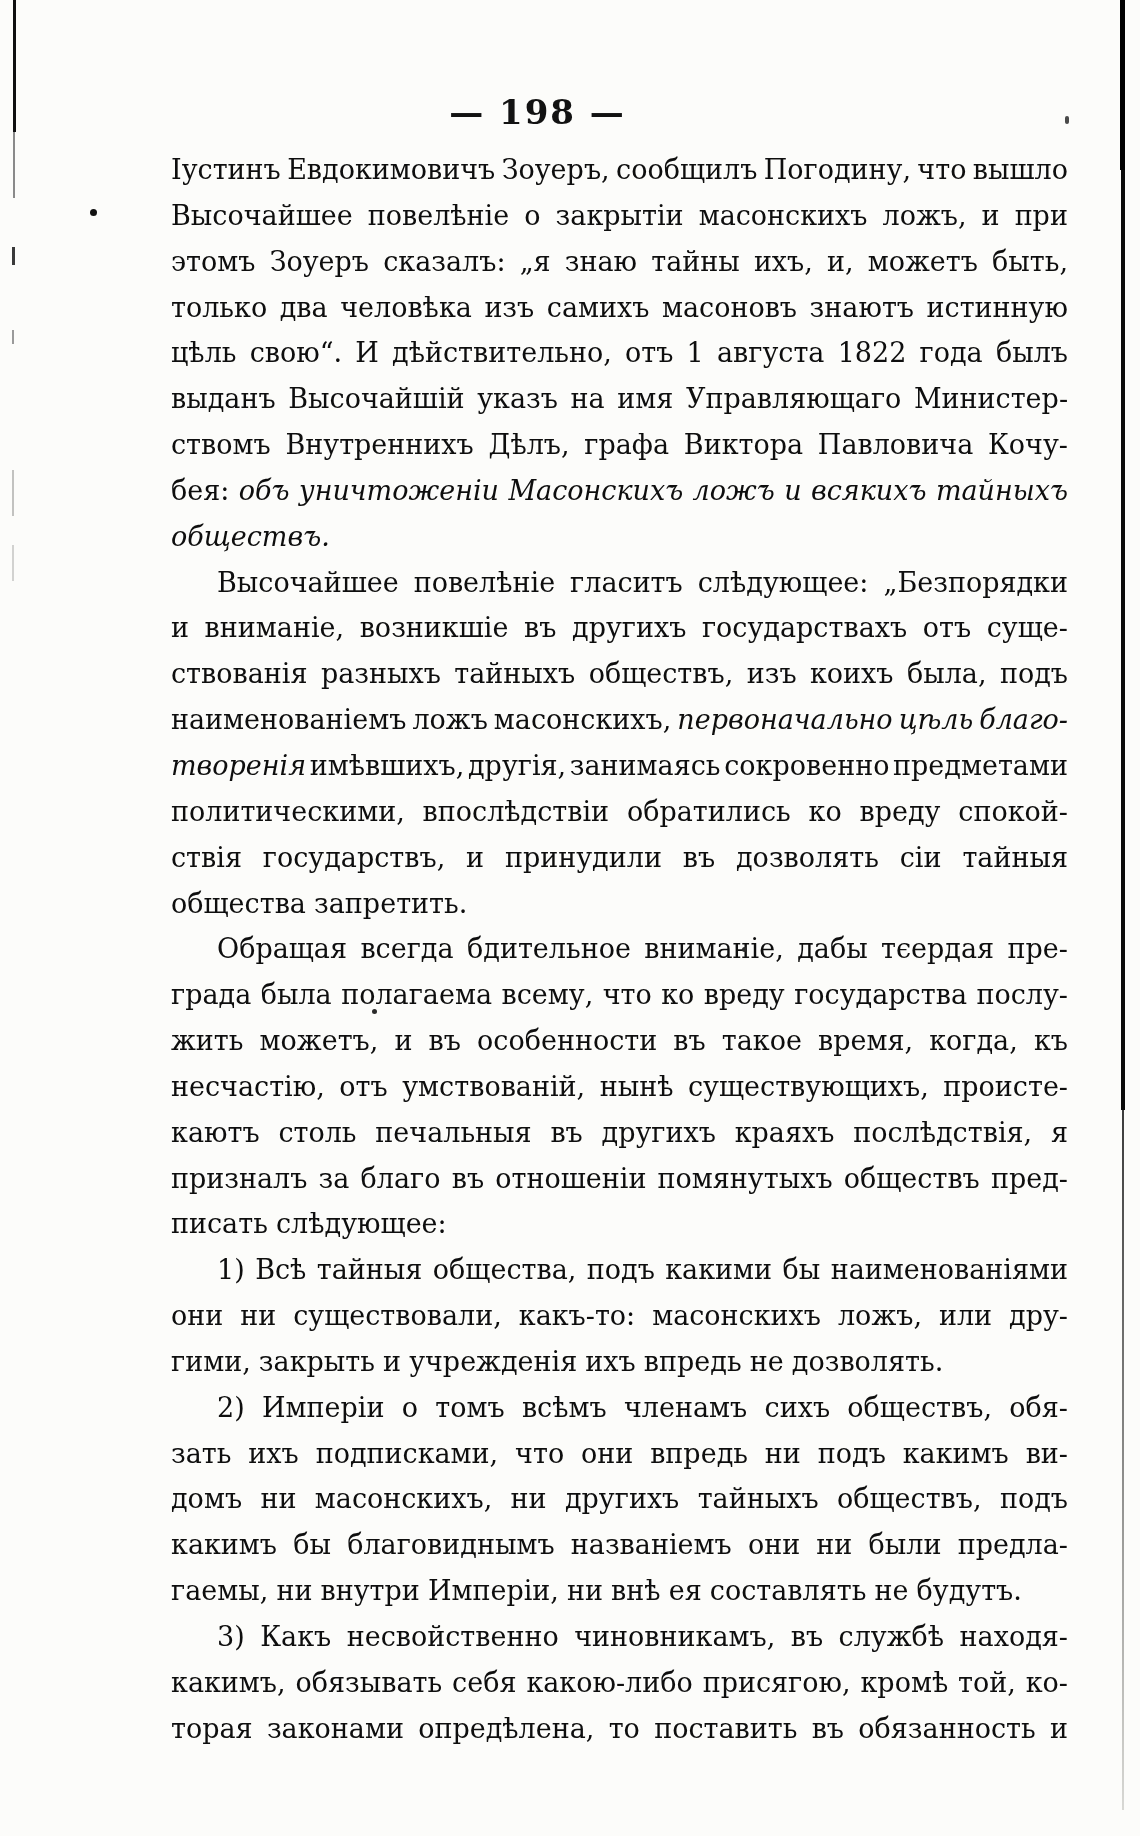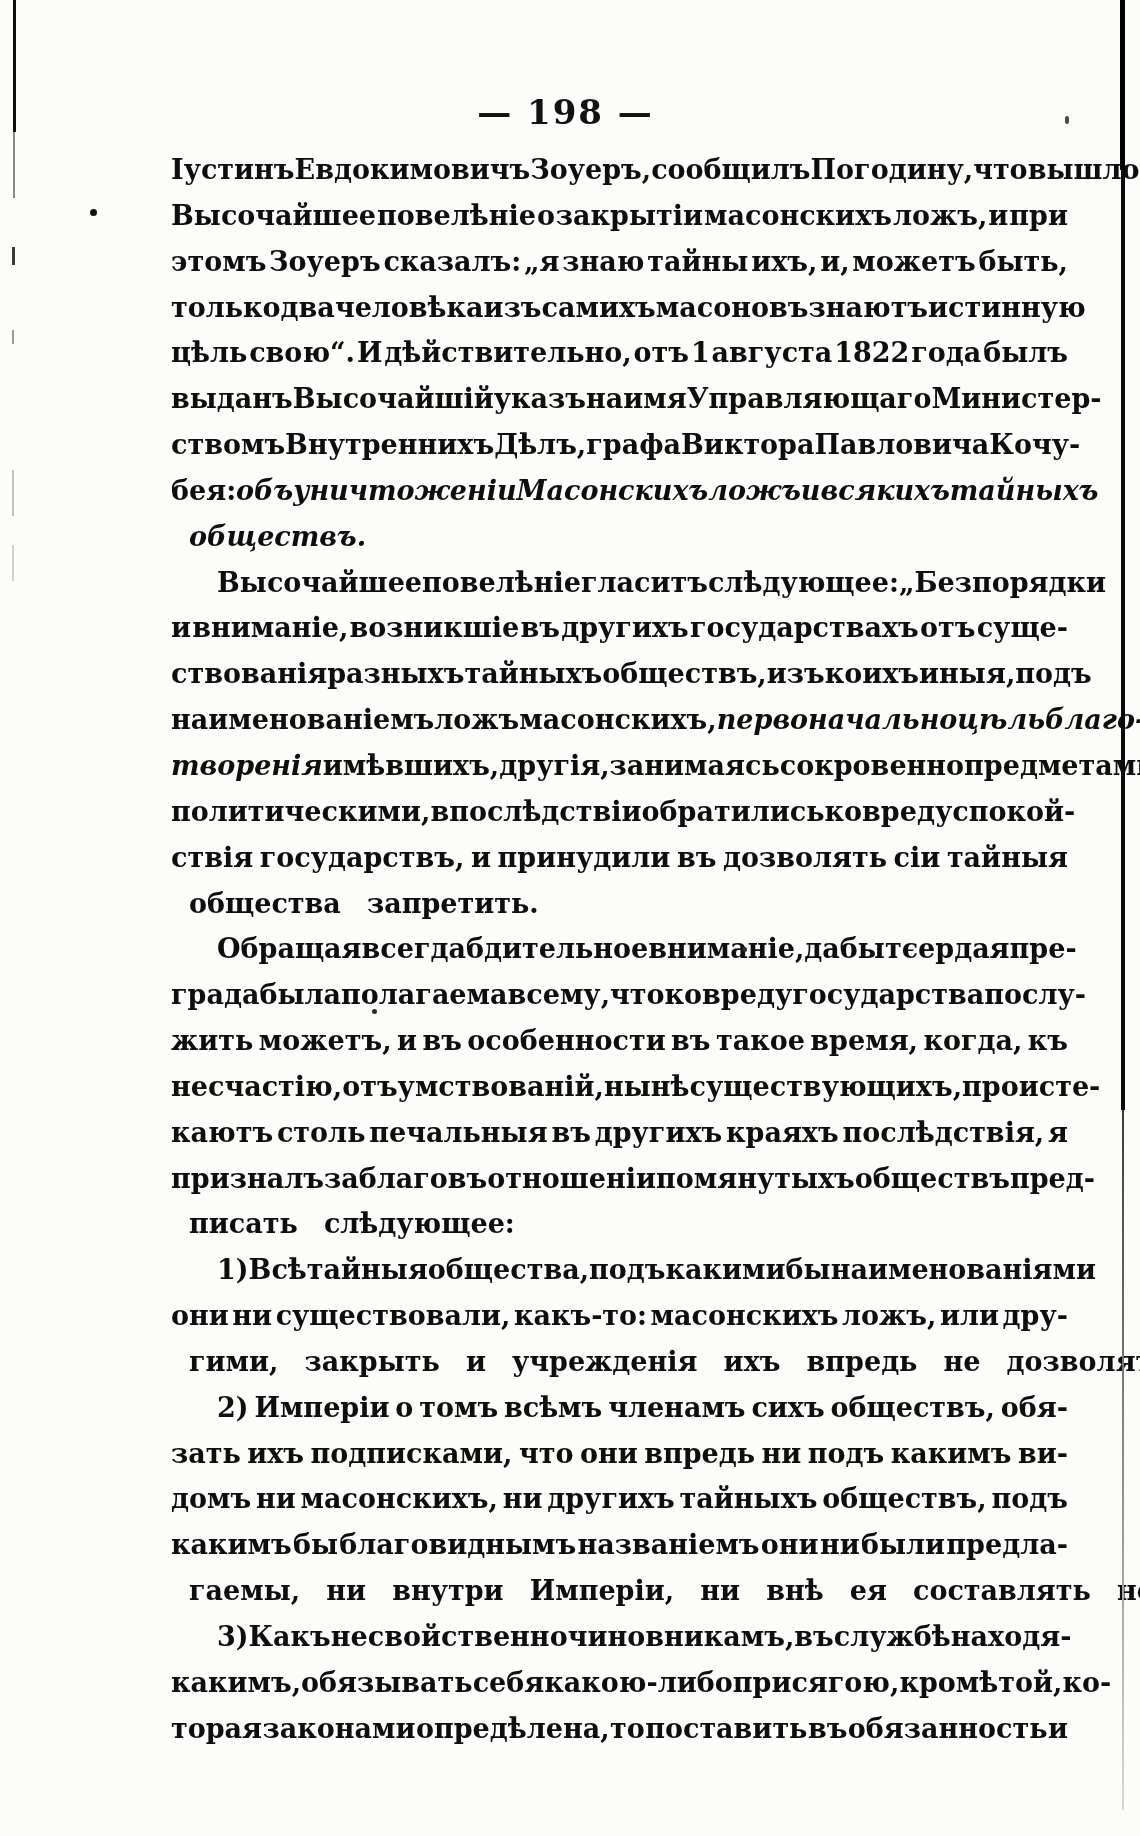--- a/index.html
+++ b/index.html
@@ -13,41 +13,40 @@
   }
   .page { position: absolute; inset: 0; }
 
   .pageno {
     position: absolute;
     top: 92px; left: 0; width: 1075px;
     text-align: center;
     font-size: 34px; font-weight: 700;
     letter-spacing: 2px;
     color: #121212;
-    padding-left: 28px;
   }
 
   .text-block {
     position: absolute;
     top: 147px; left: 171px; width: 897px;
   }
   .line {
     display: flex;
     justify-content: space-between;
     align-items: baseline;
     height: 45.85px;
     line-height: 45.85px;
     font-size: 27px;
-    font-weight: 700;
+    font-weight: 400;
     box-sizing: border-box;
     overflow: visible;
   }
   .line.indent { padding-left: 46px; }
   .line.left { justify-content: flex-start; }
-  .line.left .word { margin-right: 0.30em; margin-left: 18px; }
+  .line.left .word { margin-right: 0.30em; }
   .word { display: inline-block; white-space: pre; }
   .it { font-style: italic; }
 
   
   .art { position: absolute; pointer-events: none; }
   .edge-line-left-solid   { left: 13px;  top: 0;      width: 3px; height: 132px; background: #101010; }
   .edge-line-left-faint   { left: 13px;  top: 132px;  width: 2px; height: 66px;  background: #8a8a8a; }
   .edge-dash-1            { left: 12px;  top: 247px;  width: 3px; height: 18px;  background: #3a3a3a; }
   .edge-dash-2            { left: 12px;  top: 330px;  width: 2px; height: 14px;  background: #9a9a9a; }
   .edge-dash-3            { left: 12px;  top: 470px;  width: 2px; height: 46px;  background: #c2c2c0; }
@@ -170,21 +169,21 @@
         <span class="word">отъ</span>
         <span class="word">суще-</span>
       </div>
       <div class="line">
         <span class="word">ствованія</span>
         <span class="word">разныхъ</span>
         <span class="word">тайныхъ</span>
         <span class="word">обществъ,</span>
         <span class="word">изъ</span>
         <span class="word">коихъ</span>
-        <span class="word">иныя,</span>
+        <span class="word">была,</span>
         <span class="word">подъ</span>
       </div>
       <div class="line">
         <span class="word">наименованіемъ</span>
         <span class="word">ложъ</span>
         <span class="word">масонскихъ,</span>
         <span class="word it">первоначально</span>
         <span class="word it">цѣль</span>
         <span class="word it">благо-</span>
       </div>

